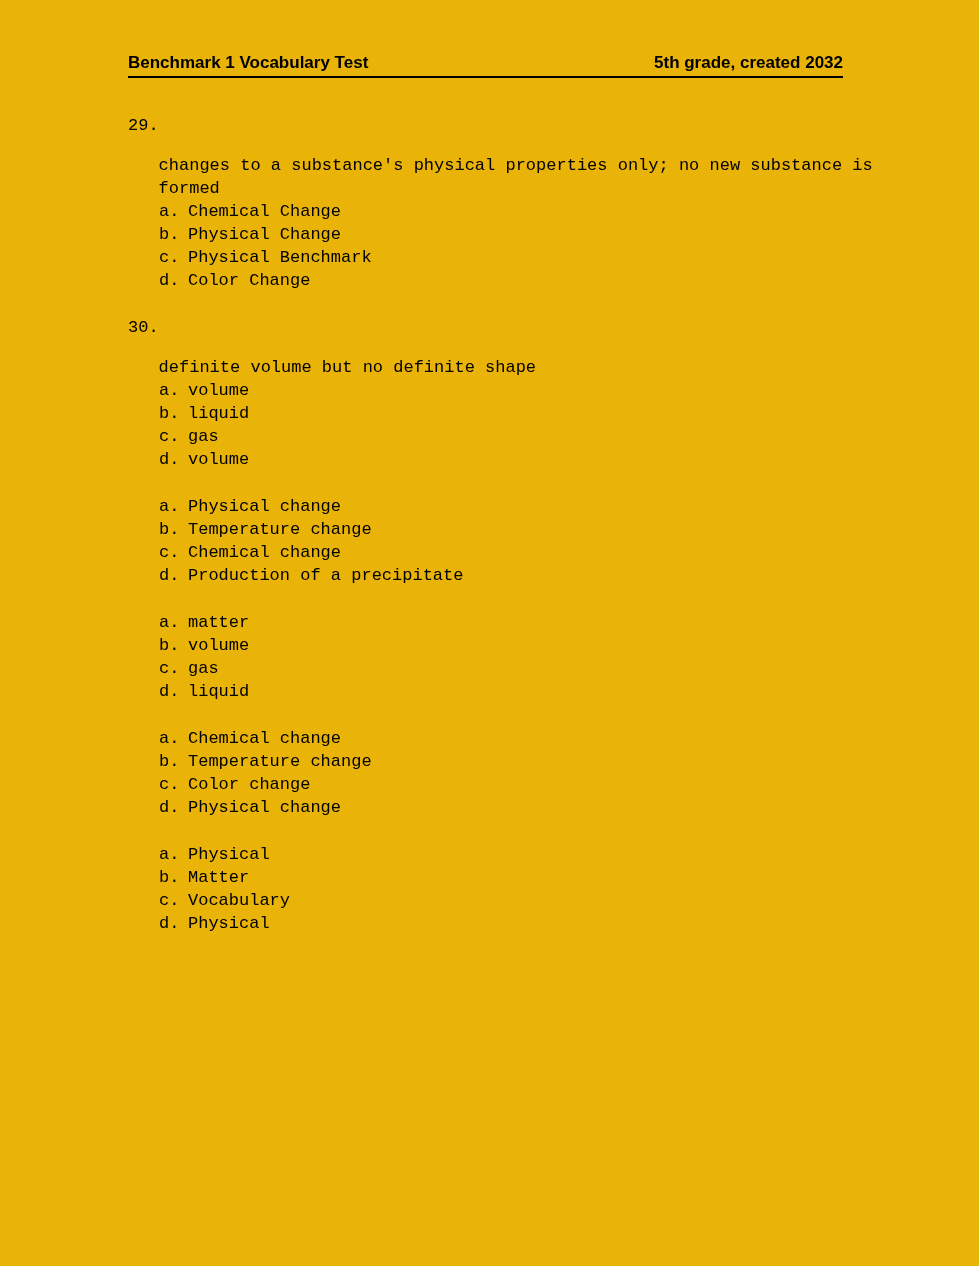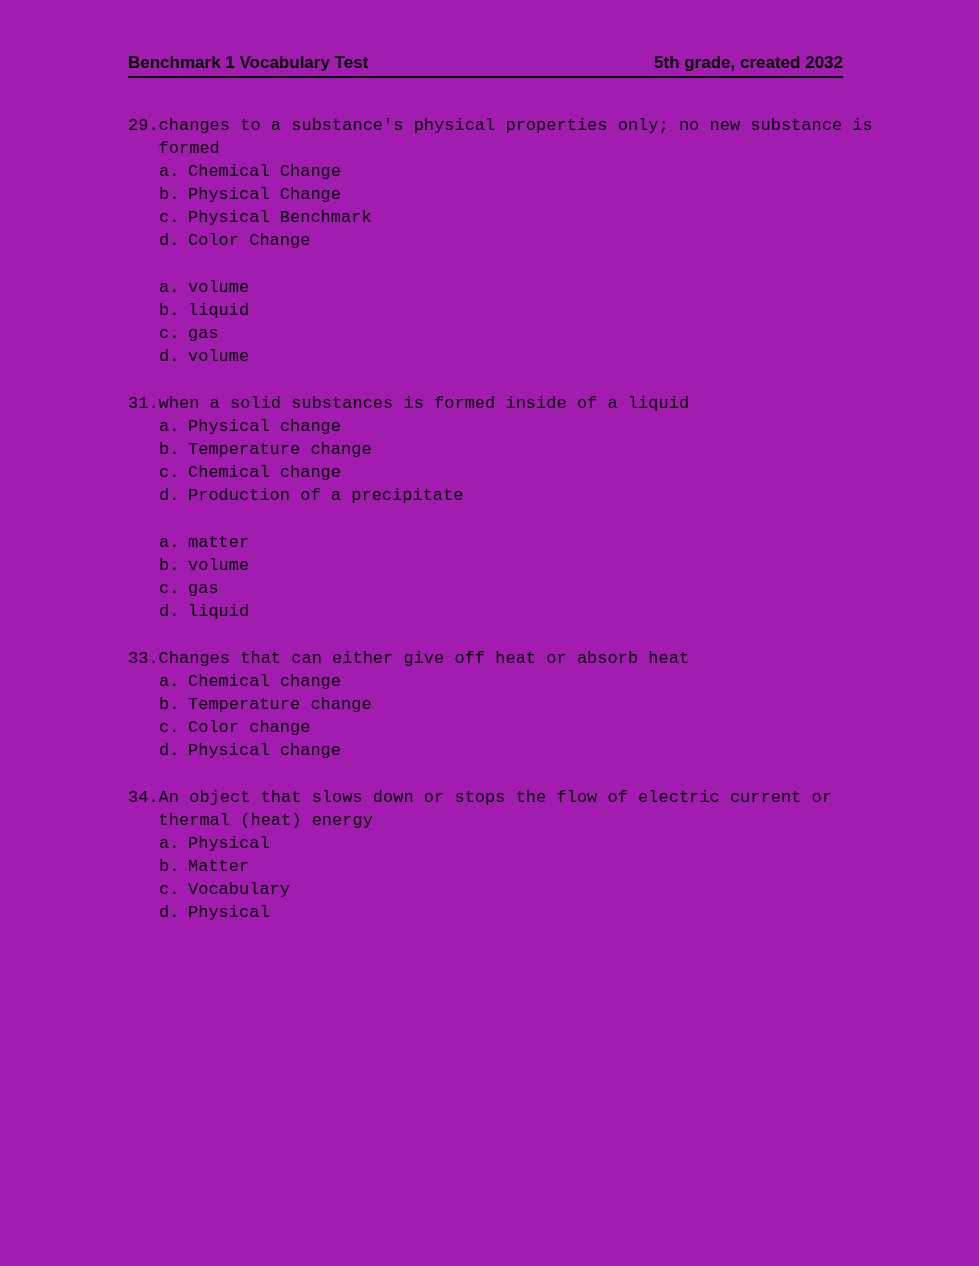--- a/index.html
+++ b/index.html
@@ -4,21 +4,21 @@
 <style>
   html, body {
     margin: 0;
     padding: 0;
     background: #ffffff;
   }
   .page {
     position: relative;
     width: 979px;
     height: 1266px;
-    background: #a21caf;
+    background: #eab308;
     font-family: "Liberation Sans", "DejaVu Sans", sans-serif;
     font-size: 17px;
     color: #000000;
   }
   .doc-header {
     position: absolute;
     left: 128px;
     top: 53px;
     width: 715px;
     display: flex;
@@ -41,20 +41,21 @@
     font-family: Liberation Mono, monospace;
   }
   .q-line {
     display: flex;
   }
   .q-num {
     flex: 0 0 30px;
   }
   .q-text {
     flex: 1 1 auto;
+    margin-top: 40px;
   }
   .opt {
     display: flex;
     padding-left: 31px;
   }
   .opt-letter {
     flex: 0 0 29px;
   }
   .opt-text {
     flex: 1 1 auto;
@@ -89,43 +90,43 @@
         <span class="opt-letter">c.</span>
         <span class="opt-text">Physical Benchmark</span>
       </div>
       <div class="opt">
         <span class="opt-letter">d.</span>
         <span class="opt-text">Color Change</span>
       </div>
     </div>
 
     <div class="question">
+      <div class="q-line">
+        <span class="q-num">30.</span>
+        <span class="q-text">definite volume but no definite shape</span>
+      </div>
       <div class="opt">
         <span class="opt-letter">a.</span>
         <span class="opt-text">volume</span>
       </div>
       <div class="opt">
         <span class="opt-letter">b.</span>
         <span class="opt-text">liquid</span>
       </div>
       <div class="opt">
         <span class="opt-letter">c.</span>
         <span class="opt-text">gas</span>
       </div>
       <div class="opt">
         <span class="opt-letter">d.</span>
         <span class="opt-text">volume</span>
       </div>
     </div>
 
     <div class="question">
-      <div class="q-line">
-        <span class="q-num">31.</span>
-        <span class="q-text">when a solid substances is formed inside of a liquid</span>
-      </div>
       <div class="opt">
         <span class="opt-letter">a.</span>
         <span class="opt-text">Physical change</span>
       </div>
       <div class="opt">
         <span class="opt-letter">b.</span>
         <span class="opt-text">Temperature change</span>
       </div>
       <div class="opt">
         <span class="opt-letter">c.</span>
@@ -150,47 +151,39 @@
         <span class="opt-letter">c.</span>
         <span class="opt-text">gas</span>
       </div>
       <div class="opt">
         <span class="opt-letter">d.</span>
         <span class="opt-text">liquid</span>
       </div>
     </div>
 
     <div class="question">
-      <div class="q-line">
-        <span class="q-num">33.</span>
-        <span class="q-text">Changes that can either give off heat or absorb heat</span>
-      </div>
       <div class="opt">
         <span class="opt-letter">a.</span>
         <span class="opt-text">Chemical change</span>
       </div>
       <div class="opt">
         <span class="opt-letter">b.</span>
         <span class="opt-text">Temperature change</span>
       </div>
       <div class="opt">
         <span class="opt-letter">c.</span>
         <span class="opt-text">Color change</span>
       </div>
       <div class="opt">
         <span class="opt-letter">d.</span>
         <span class="opt-text">Physical change</span>
       </div>
     </div>
 
     <div class="question">
-      <div class="q-line">
-        <span class="q-num">34.</span>
-        <span class="q-text">An object that slows down or stops the flow of electric current or thermal (heat) energy</span>
-      </div>
       <div class="opt">
         <span class="opt-letter">a.</span>
         <span class="opt-text">Physical</span>
       </div>
       <div class="opt">
         <span class="opt-letter">b.</span>
         <span class="opt-text">Matter</span>
       </div>
       <div class="opt">
         <span class="opt-letter">c.</span>

